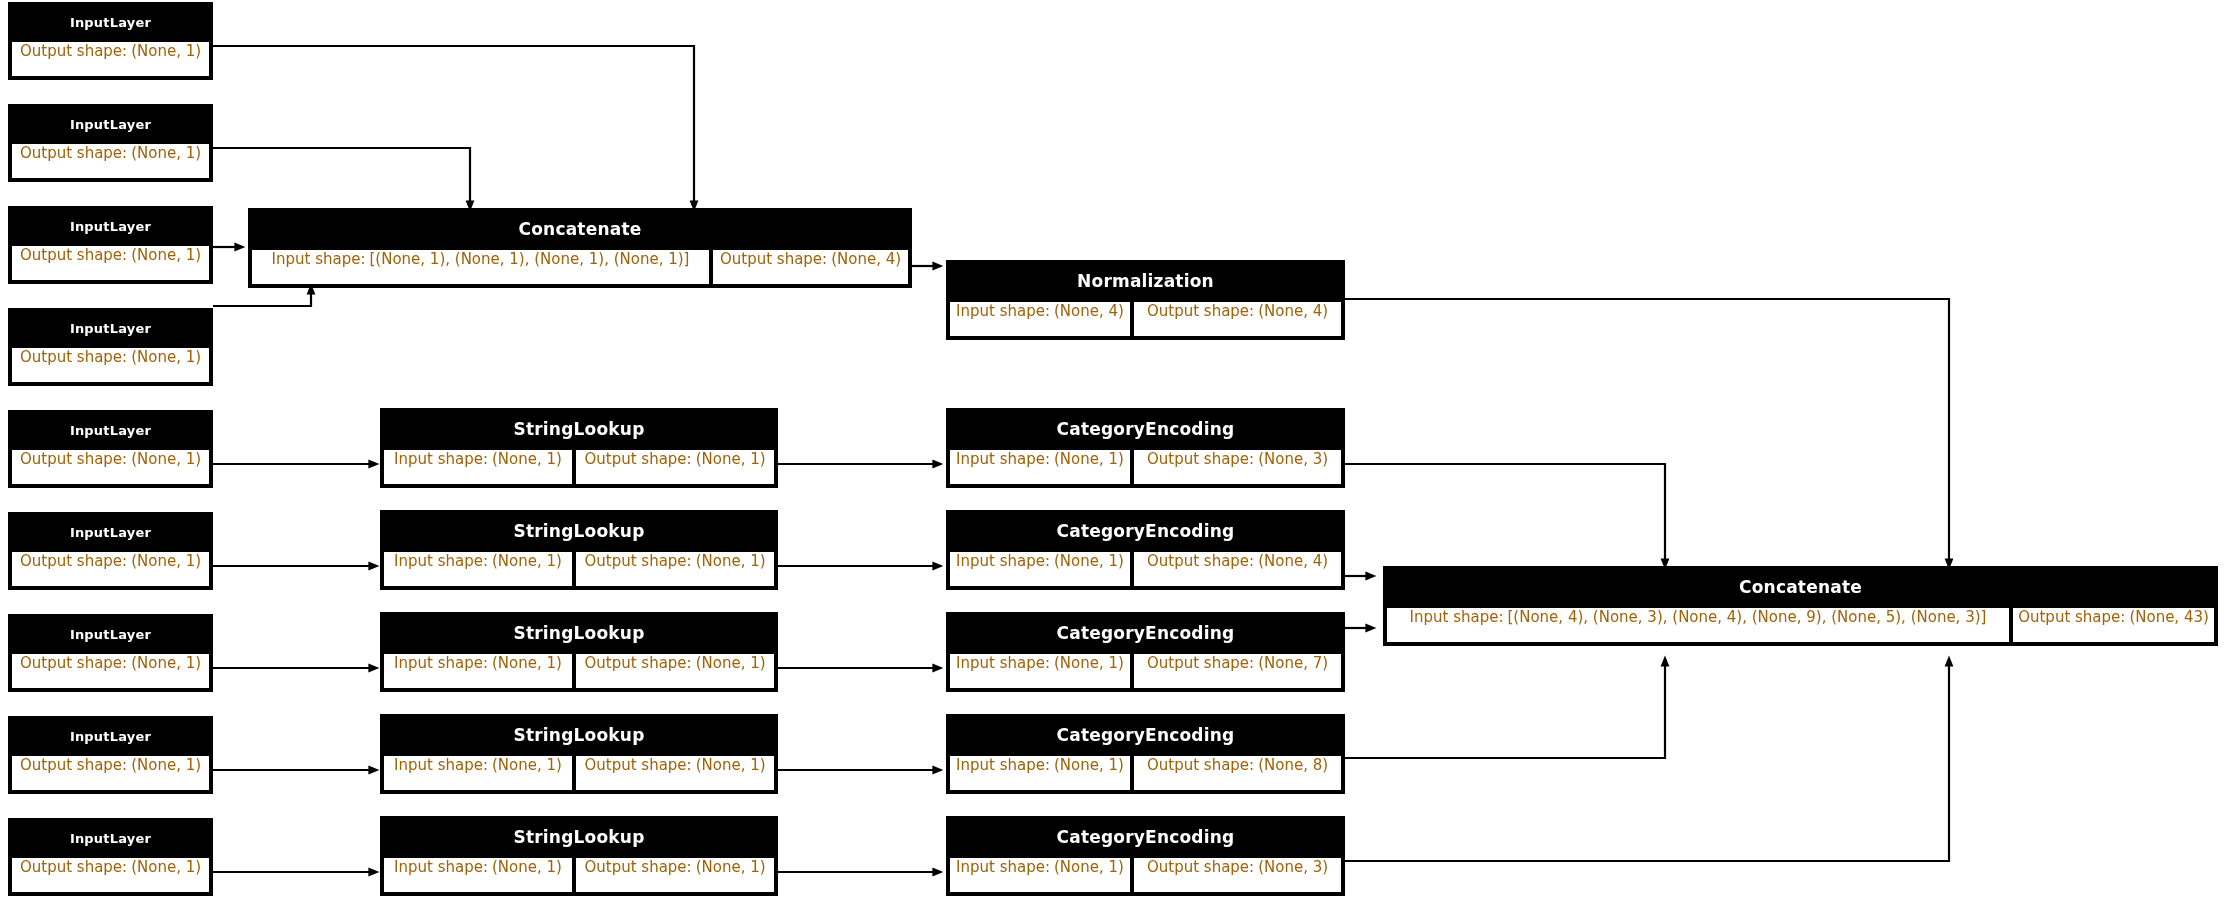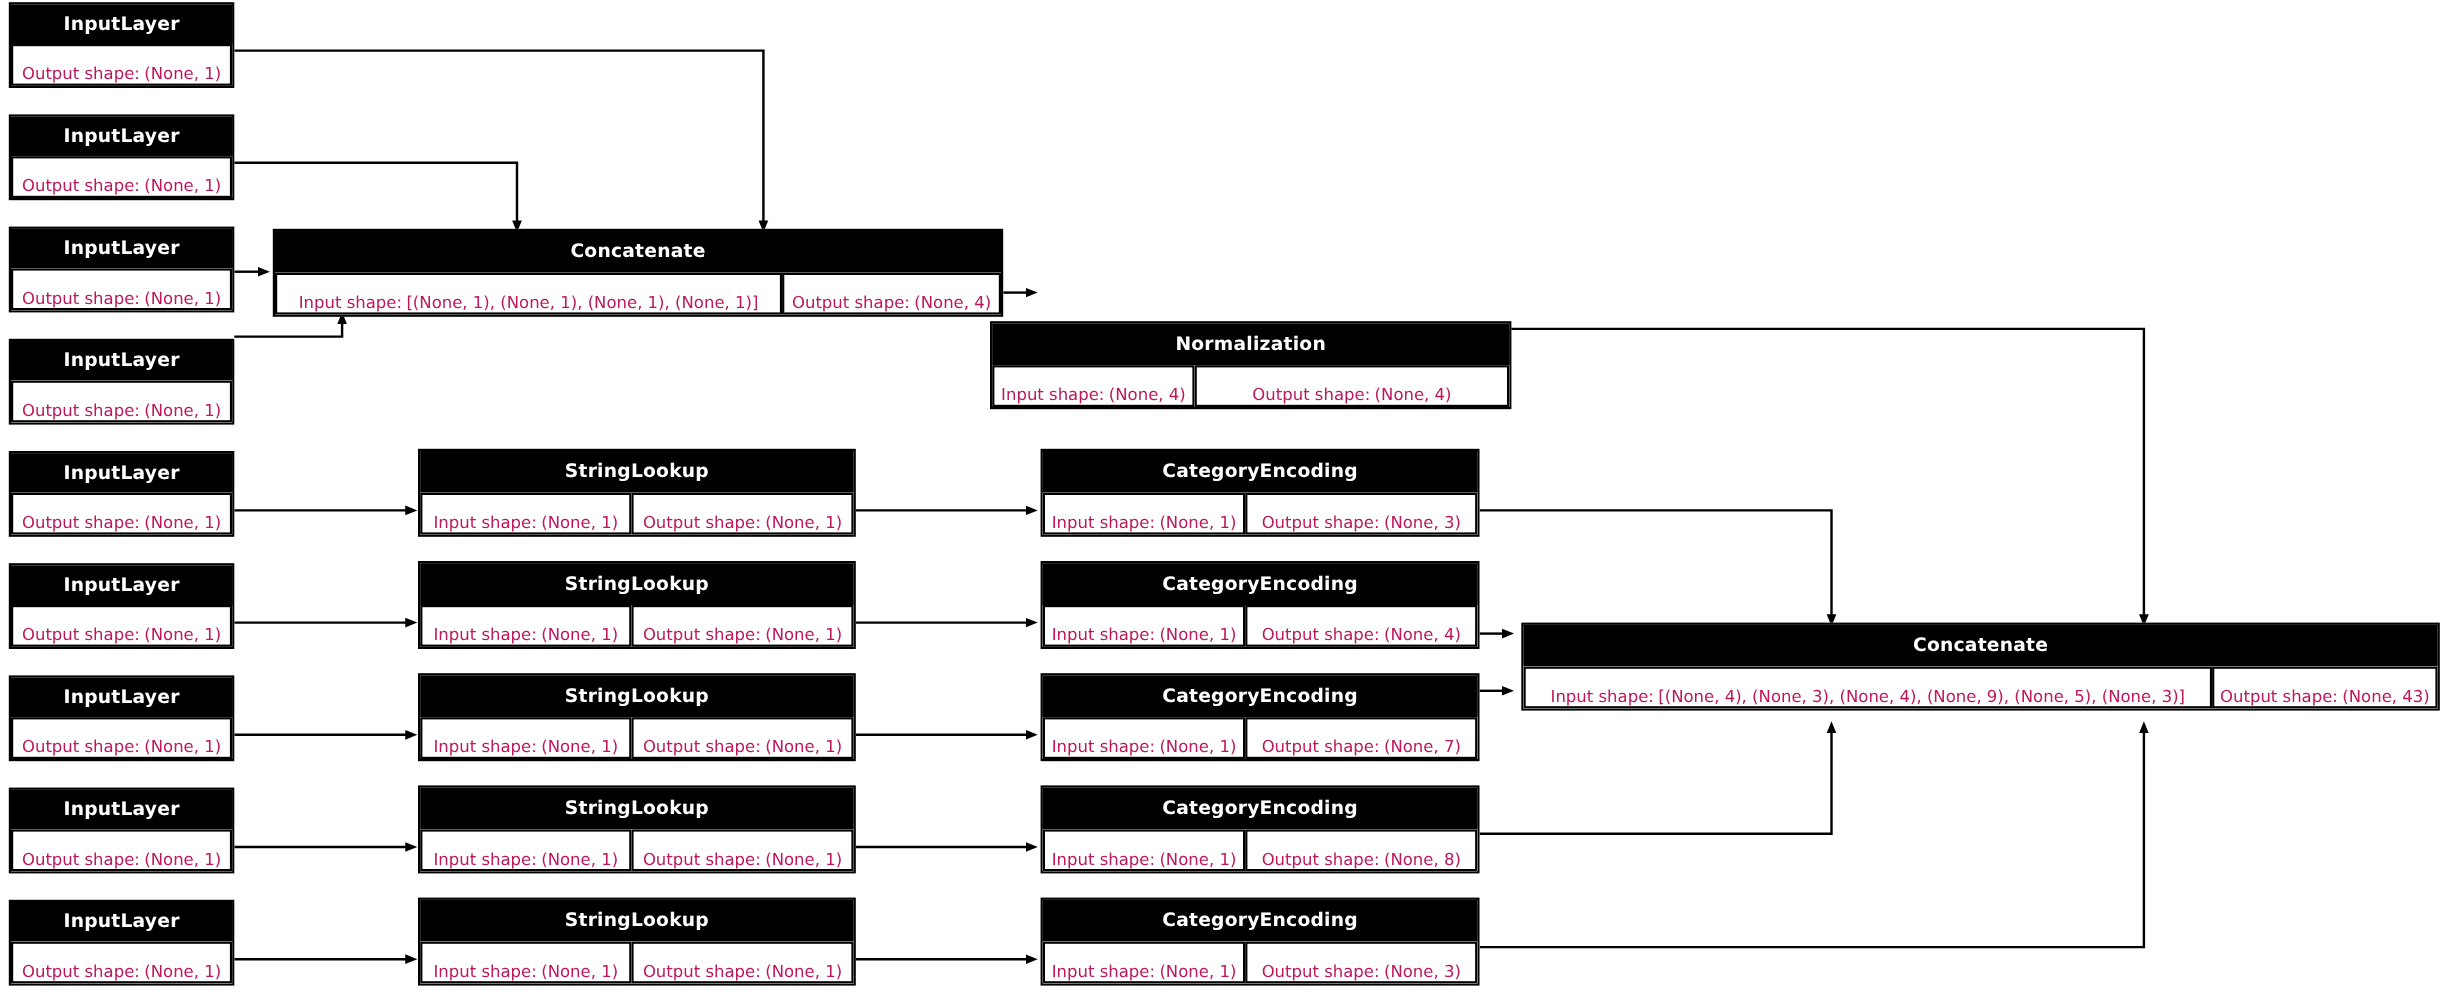--- a/index.html
+++ b/index.html
@@ -8,30 +8,30 @@
 
   
   .node{position:absolute;box-sizing:border-box;border:2px solid #000;background:#fff;}
   .node .title{
     background:#000;color:#fff;font-weight:bold;
     display:flex;align-items:center;justify-content:center;
     box-sizing:border-box;width:100%;letter-spacing:.2px;
   }
   .node .shapes{display:flex;width:100%;box-sizing:border-box;background:#fff;}
   .node .cell{
-    box-sizing:border-box;display:flex;align-items:flex-end;justify-content:center;
-    padding:0 8px;color:#be185d;white-space:nowrap;overflow:hidden;
+    box-sizing:border-box;display:flex;align-items:flex-start;justify-content:center;
+    padding:0 8px;color:#a16207;white-space:nowrap;overflow:hidden;
     border:2px solid #000;background:#fff;
   }
   .node .cell + .cell{border-left:2px solid #000;}
   .node .cell .lbl{font-weight:normal;}
   .node .cell .val{font-weight:normal;margin-left:4px;}
 
   
-  .t-in   .title{height:36px;font-size:17px;}
+  .t-in   .title{height:36px;font-size:13px;}
   .t-in   .cell{height:38px;font-size:15px;}
   .t-wide .title{height:38px;font-size:17px;}
   .t-wide .cell{height:38px;font-size:15px;}
 
   
   #edges{position:absolute;left:0;top:0;width:2226px;height:908px;pointer-events:none;}
   #edges path{fill:none;stroke:#000;stroke-width:2.2;}
   #edges polygon{fill:#000;}
 </style>
 </head>
@@ -126,21 +126,21 @@
         <span class="lbl">Input shape:</span>
         <span class="val">[(None, 1), (None, 1), (None, 1), (None, 1)]</span>
       </div>
       <div class="cell" style="flex:1 1 auto;">
         <span class="lbl">Output shape:</span>
         <span class="val">(None, 4)</span>
       </div>
     </div>
   </div>
 
-  <div class="node t-wide" style="left:900px;top:260px;width:474px;margin-top:32px;">
+  <div class="node t-wide" style="left:946px;top:260px;width:399px;">
     <div class="title">Normalization</div>
     <div class="shapes">
       <div class="cell" style="flex:0 0 184px;">
         <span class="lbl">Input shape:</span>
         <span class="val">(None, 4)</span>
       </div>
       <div class="cell" style="flex:1 1 auto;">
         <span class="lbl">Output shape:</span>
         <span class="val">(None, 4)</span>
       </div>

